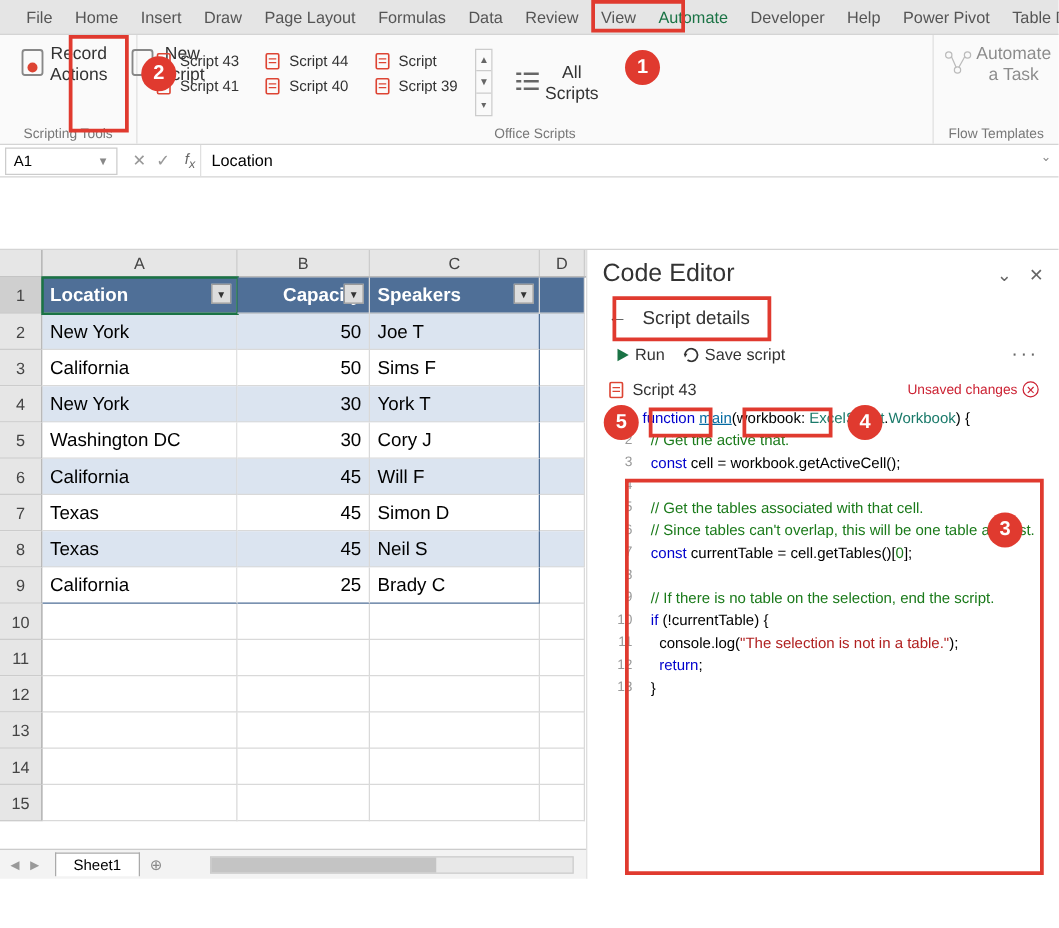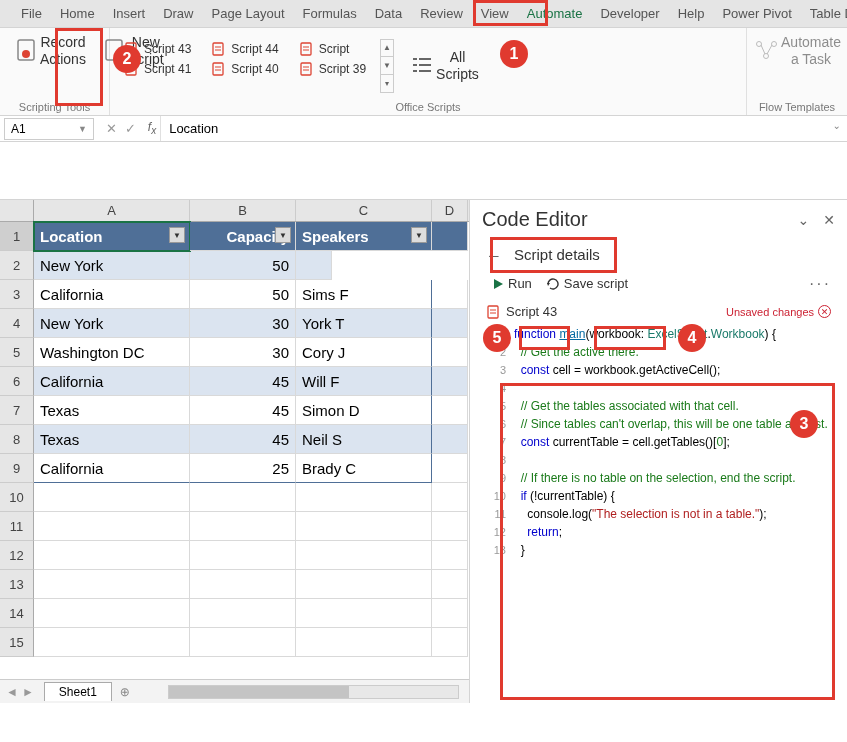--- a/index.html
+++ b/index.html
@@ -272,20 +272,21 @@
             <div class="row-h">1</div>
             <div class="cell col-A selected-cell">Location<span class="filter-btn">▼</span></div>
             <div class="cell col-B num">Capacity<span class="filter-btn">▼</span></div>
             <div class="cell col-C">Speakers<span class="filter-btn">▼</span></div>
             <div class="cell col-D"></div>
           </div>
           <div class="grid-row data-row odd">
             <div class="row-h">2</div>
             <div class="cell col-A">New York</div>
             <div class="cell col-B num">50</div>
+            <div class="cell col-C table-border-r">Joe T</div>
             <div class="cell col-D"></div>
           </div>
           <div class="grid-row data-row even">
             <div class="row-h">3</div>
             <div class="cell col-A">California</div>
             <div class="cell col-B num">50</div>
             <div class="cell col-C table-border-r">Sims F</div>
             <div class="cell col-D"></div>
           </div>
           <div class="grid-row data-row odd">
@@ -430,21 +431,21 @@
         <span class="unsaved-x">✕</span>
       </div>
     </div>
     <div class="code-area" id="code-area">
         <div class="code-line">
           <div class="gutter">1</div>
           <div class="code-text"><span class="kw">function</span> <span class="fn">main</span>(workbook: <span class="ty">ExcelScript</span>.<span class="ty">Workbook</span>) {</div>
         </div>
         <div class="code-line">
           <div class="gutter">2</div>
-          <div class="code-text">  <span class="cm">// Get the active there.</span></div>
+          <div class="code-text">  <span class="cm">// Get the active that.</span></div>
         </div>
         <div class="code-line">
           <div class="gutter">3</div>
           <div class="code-text">  <span class="kw">const</span> cell = workbook.getActiveCell();</div>
         </div>
         <div class="code-line">
           <div class="gutter">4</div>
           <div class="code-text"></div>
         </div>
         <div class="code-line">

